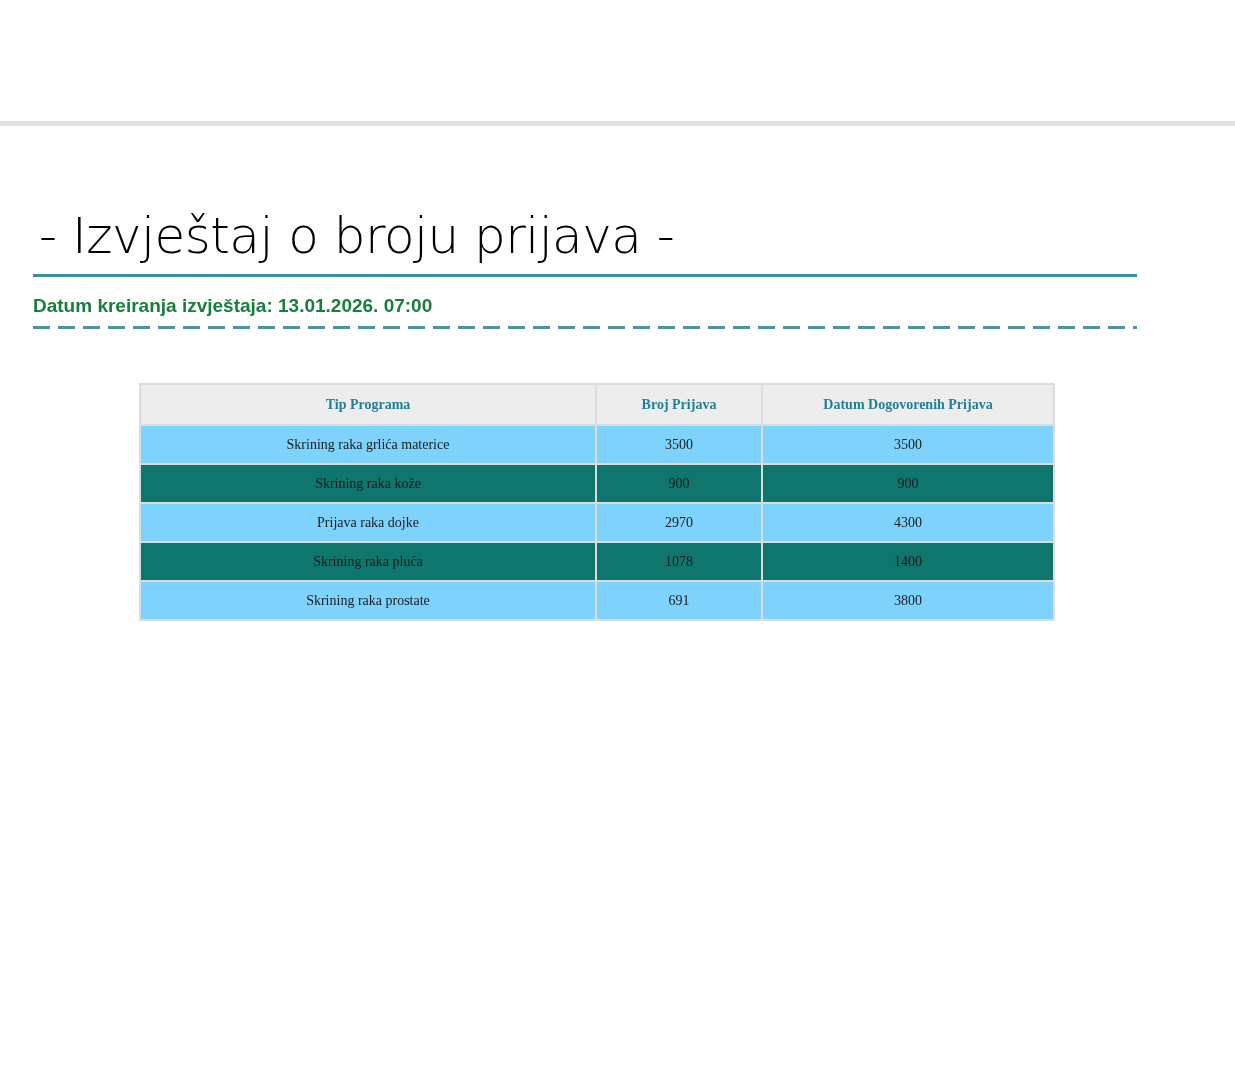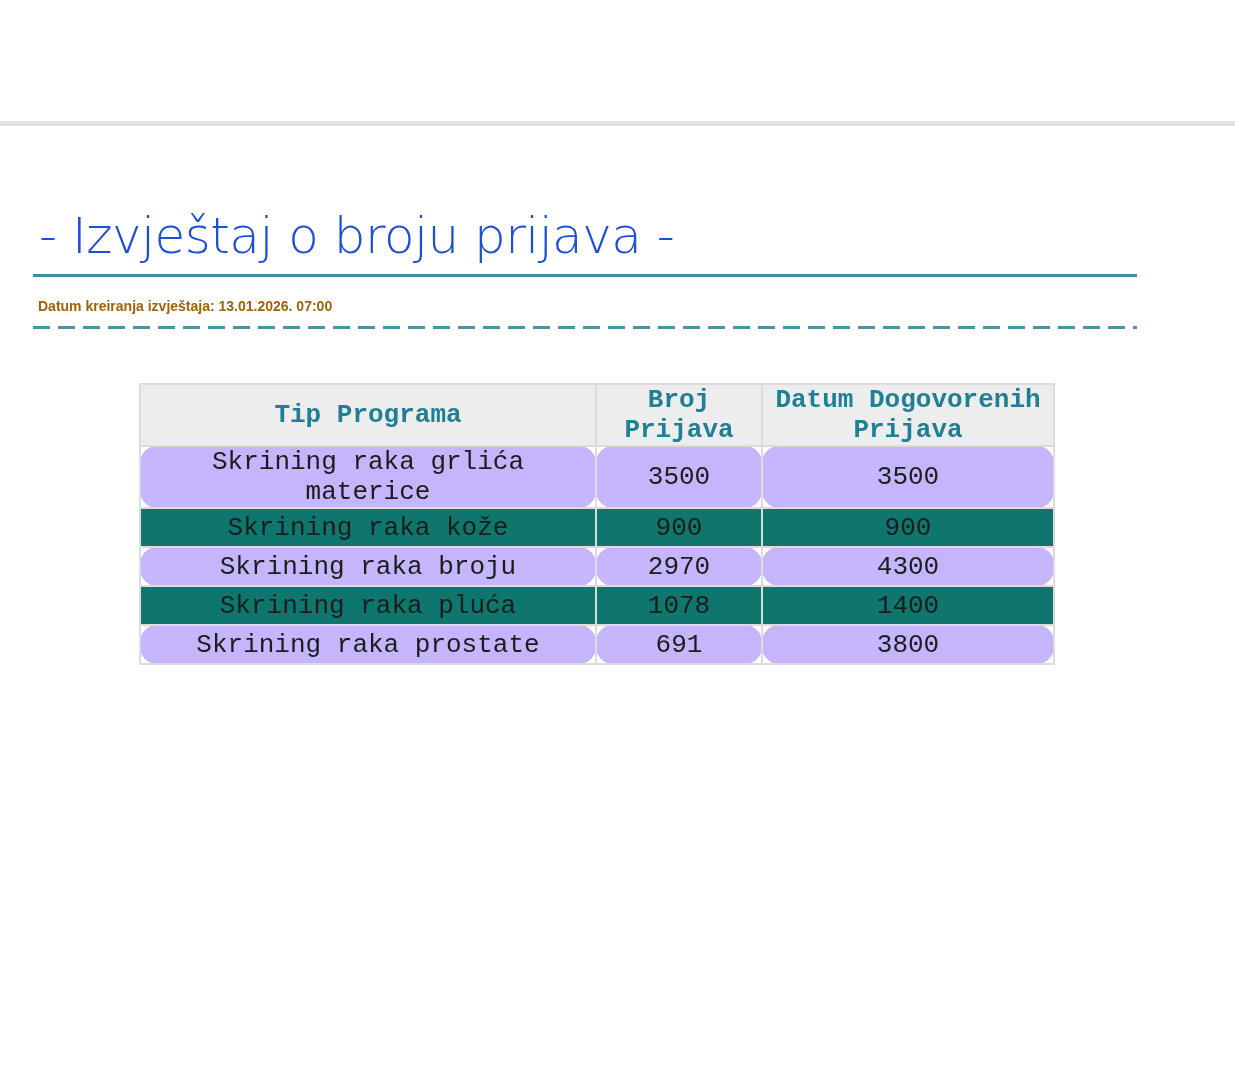--- a/index.html
+++ b/index.html
@@ -1,29 +1,29 @@
 <!DOCTYPE html>
 <html><head>
 <meta charset="utf-8">
 <style>
   html, body { margin: 0; padding: 0; background: #ffffff; }
   body { width: 1235px; height: 1073px; position: relative; overflow: hidden; font-family: "Liberation Sans", sans-serif; }
   .top-divider { position: absolute; left: 0; top: 121px; width: 1235px; height: 5px; background: #e2e2e2; }
   .report { position: absolute; left: 33px; top: 200px; width: 1104px; }
-  .title { font-family: "DejaVu Sans", sans-serif; font-weight: 200; font-size: 50px; color: #1d4ed8; margin: 0 0 0 6px; line-height: 72px; letter-spacing: -0.5px; }
+  .title { font-family: "DejaVu Sans", sans-serif; font-weight: 200; font-size: 50px; color: #000000; margin: 0 0 0 6px; line-height: 72px; letter-spacing: -0.5px; }
   .title-rule { height: 3px; background: #3a8fa0; margin-top: 2px; }
-  .date-line { margin-top: 17px; margin-left: 5px; font-size: 14px; font-weight: bold; color: #a16207; line-height: 24px; }
+  .date-line { margin-top: 17px; font-size: 19px; font-weight: bold; color: #15803d; line-height: 24px; }
   .dash-rule { margin-top: 8px; height: 3px; background-image: linear-gradient(to right, #4f93a0 0, #4f93a0 17px, transparent 17px, transparent 25px); background-size: 25px 3px; background-repeat: repeat-x; }
-  table.data { position: absolute; left: 139px; top: 383px; border-collapse: collapse; font-family: Liberation Mono, monospace; font-size: 26px; color: #1c1c1c; }
+  table.data { position: absolute; left: 139px; top: 383px; border-collapse: collapse; font-family: Liberation Serif, serif; font-size: 14px; color: #1c1c1c; }
   table.data th, table.data td { border: 2px solid #dcdcdc; text-align: center; height: 37px; padding: 0 10px; }
   table.data th { background: #ededed; color: #1f7f94; font-weight: bold; height: 39px; }
   table.data th.c1, table.data td.c1 { width: 434px; }
   table.data th.c2, table.data td.c2 { width: 144px; }
   table.data th.c3, table.data td.c3 { width: 270px; }
-  table.data tr.odd td { background: #c4b5fd; border-radius: 17px; }
+  table.data tr.odd td { background: #7dd3fc; }
   table.data tr.even td { background: #0f766e; }
 </style>
 </head>
 <body>
 
 <div class="top-divider"></div>
 
 <div class="report">
   <h1 class="title">- Izvještaj o broju prijava -</h1>
   <div class="title-rule"></div>
@@ -44,21 +44,21 @@
       <td class="c1">Skrining raka grlića materice</td>
       <td class="c2">3500</td>
       <td class="c3">3500</td>
     </tr>
     <tr class="even">
       <td class="c1">Skrining raka kože</td>
       <td class="c2">900</td>
       <td class="c3">900</td>
     </tr>
     <tr class="odd">
-      <td class="c1">Skrining raka broju</td>
+      <td class="c1">Prijava raka dojke</td>
       <td class="c2">2970</td>
       <td class="c3">4300</td>
     </tr>
     <tr class="even">
       <td class="c1">Skrining raka pluća</td>
       <td class="c2">1078</td>
       <td class="c3">1400</td>
     </tr>
     <tr class="odd">
       <td class="c1">Skrining raka prostate</td>

